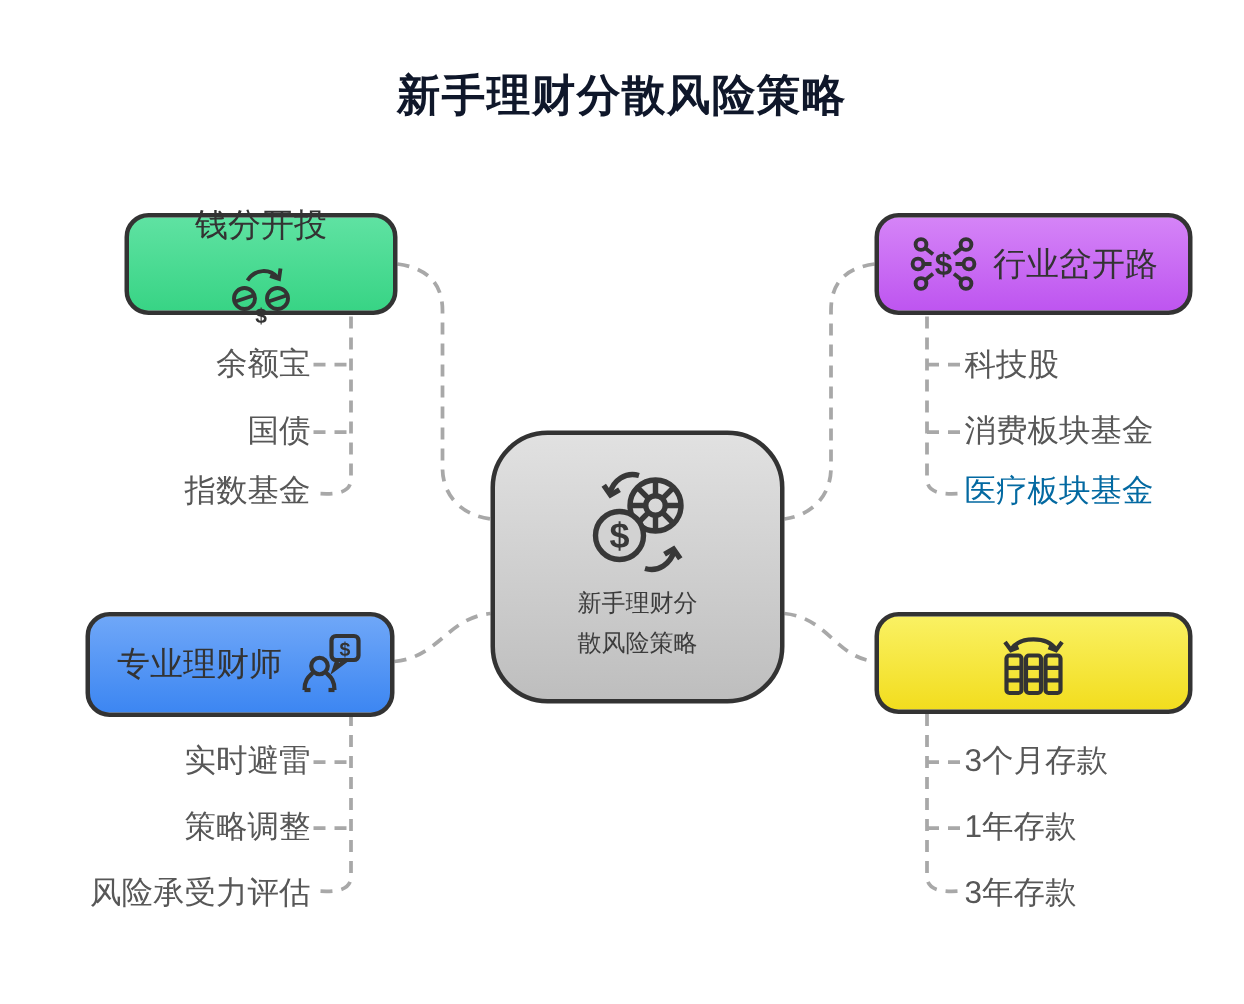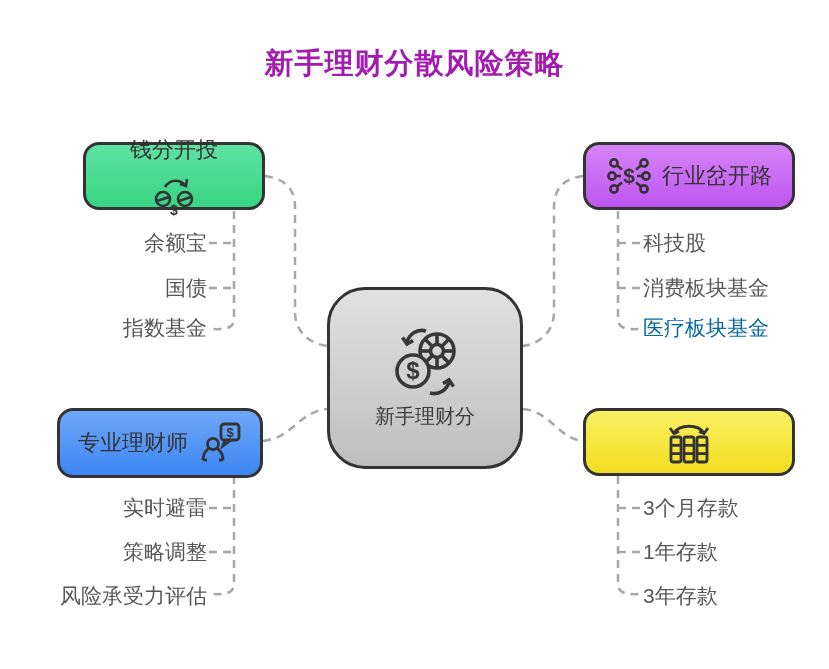--- a/index.html
+++ b/index.html
@@ -20,35 +20,35 @@
   }
   .node-money   {left:83px;  top:142px; width:182px; height:68px;flex-direction:column;}
   .node-industry{left:583px; top:142px; width:212px; height:68px;}
   .node-advisor {left:57px;  top:408px; width:206px; height:70px;}
   .node-terms   {left:583px; top:408px; width:212px; height:68px;}
   .node-center{
     position:absolute;left:327px;top:287px;width:196px;height:182px;
     border:3px solid #333333;border-radius:38px;box-sizing:border-box;
     display:flex;flex-direction:column;align-items:center;justify-content:center;gap:6px;
   }
-  .center-label{font-size:20px;color:#3c3c3c;line-height:27px;text-align:right;}
+  .center-label{font-size:16px;color:#3c3c3c;line-height:27px;text-align:right;}
   .child{
     position:absolute;font-size:21px;color:#575757;line-height:26px;white-space:nowrap;
   }
   .child.left{left:0;width:207px;text-align:right;}
   .child.right{left:643px;text-align:left;}
   .icon svg{display:block;}
   svg text{font-family:"Liberation Sans","DejaVu Sans",sans-serif;}
 </style>
 </head>
 <body>
 
 <div class="canvas">
 
-  <h1 class="title" style="color: #a21caf;">新手理财分散风险策略</h1>
+  <h1 class="title" style="color: #0f172a;">新手理财分散风险策略</h1>
 
   <svg class="connectors" viewBox="0 0 829 669">
     <path d="M 265 176 C 287 179 295 191 295 207 L 295 312 C 295 329 306 343 327 346" stroke="#a8a8a8"></path>
     <path d="M 583 176 C 561 179 554 191 554 207 L 554 312 C 554 329 543 343 523 346" stroke="#a8a8a8"></path>
     <path d="M 263 441 C 293 438 298 412 327 409" stroke="#a8a8a8"></path>
     <path d="M 523 409 C 552 412 557 438 583 441" stroke="#a8a8a8"></path>
     <path d="M 234 211 L 234 319 C 234 327 228 330 212 329 M 209 243 L 234 243 M 209 288 L 234 288" stroke="#a8a8a8"></path>
     <path d="M 618 211 L 618 319 C 618 327 624 330 640 329 M 618 243 L 643 243 M 618 288 L 643 288" stroke="#a8a8a8"></path>
     <path d="M 234 476 L 234 584 C 234 592 228 595 212 594 M 209 508 L 234 508 M 209 552 L 234 552" stroke="#a8a8a8"></path>
     <path d="M 618 476 L 618 584 C 618 592 624 595 640 594 M 618 508 L 643 508 M 618 552 L 643 552" stroke="#a8a8a8"></path>
@@ -69,20 +69,21 @@
           <line x1="50.4" y1="28.6" x2="43" y2="36"></line>
         <circle cx="31" cy="44" r="16" fill="#d2d2d2"></circle>
         <text x="31" y="52" text-anchor="middle" font-size="24" font-weight="bold" fill="#383838" stroke="none">$</text>
         <path d="M 44 4 C 35 1.5 27 7 24.5 16"></path>
         <path d="M 20.5 10.5 L 25 17 L 31 13.5"></path>
         <path d="M 48 66 C 57 68.5 65 63 67.5 54"></path>
         <path d="M 71.5 59.5 L 67 53 L 61 56.5"></path>
       </svg>
     </span>
     <div class="center-label">新手理财分</div>
+    <div class="center-label" style="margin-top:-6px">散风险策略</div>
   </div>
 
   <div class="node node-money" style="background: linear-gradient(rgb(95, 226, 162), rgb(56, 212, 133)); border-color: rgb(51, 51, 51);">
     <span>钱分开投</span>
     <span class="icon">
       <svg width="46" height="42" viewBox="0 0 46 42" fill="none" stroke="#333333" stroke-width="2.6">
         <circle cx="12" cy="24" r="7"></circle>
         <line x1="6" y1="26" x2="18" y2="22"></line>
         <circle cx="34" cy="24" r="7"></circle>
         <line x1="28" y1="26" x2="40" y2="22"></line>

